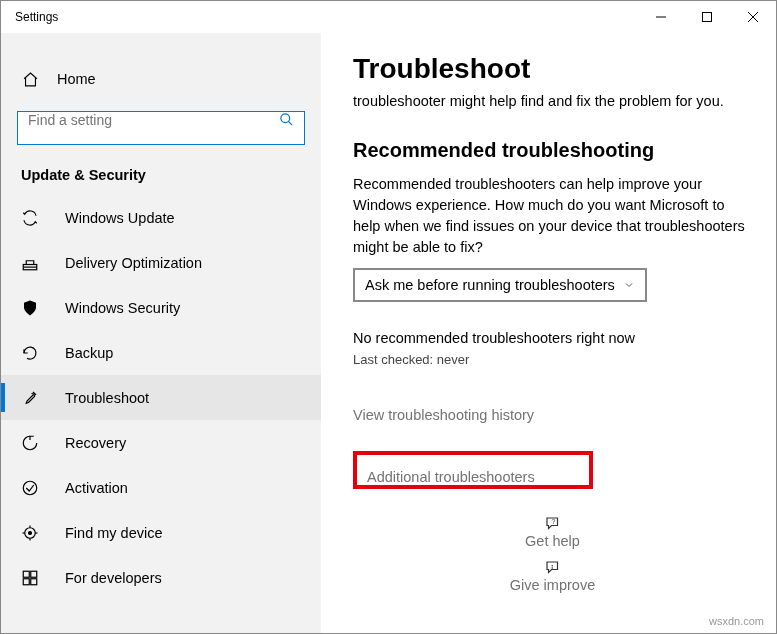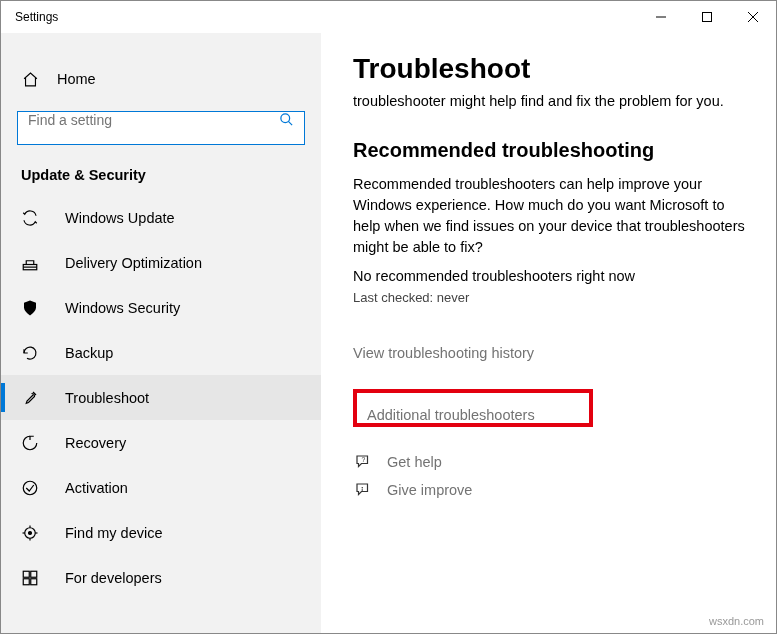--- a/index.html
+++ b/index.html
@@ -27,21 +27,21 @@
   .intro { font-size: 14.5px; margin-bottom: 28px; line-height: 1.4; }
   h2 { font-weight: 600; font-size: 20px; margin-bottom: 12px; }
   .rec-text { font-size: 14.5px; line-height: 1.45; margin-bottom: 10px; }
   .dropdown { border: 2px solid #888; display: inline-flex; align-items: center; justify-content: space-between; height: 34px; padding: 0 10px; width: 294px; font-size: 14.5px; margin-bottom: 28px; }
   .dropdown .chev { font-size: 13px; color: #555; }
   .status-line { font-size: 14.5px; margin-bottom: 6px; }
   .last-checked { font-size: 13px; color: #444; margin-bottom: 40px; }
   .link { color: #737373; font-size: 14.5px; cursor: pointer; display: inline-block; }
   .history { margin-bottom: 28px; }
   .highlight-box { border: 4px solid #e3000f; padding: 14px 54px 0 10px; display: inline-block; margin-bottom: 26px; }
-  .help-row { display: flex; align-items: center; gap: 14px; margin-bottom: 10px; }
+  .help-row { display: flex; align-items: center; margin-bottom: 10px; flex-direction: column; }
   .help-row .hicon { width: 20px; display:flex; justify-content:center; color:#333; }
   .watermark { position: absolute; bottom: 6px; right: 12px; font-size: 11px; color: #999; }
   svg { display:block; }
 </style>
 </head>
 <body>
 
 <div class="window">
 
   <div class="titlebar">
@@ -192,20 +192,28 @@
       </div>
     </div>
 
     <div class="main">
       <h1>Troubleshoot</h1>
       <p class="intro">troubleshooter might help find and fix the problem for you.</p>
 
       <h2>Recommended troubleshooting</h2>
       <p class="rec-text">Recommended troubleshooters can help improve your Windows experience. How much do you want Microsoft to help when we find issues on your device that troubleshooters might be able to fix?</p>
 
+      <div class="dropdown">
+        <span>Ask me before running troubleshooters</span>
+        <span class="chev">
+          <svg width="12" height="12" viewBox="0 0 24 24" fill="none" stroke="#555" stroke-width="2">
+              <polyline points="6 9 12 15 18 9"></polyline>
+            </svg>
+        </span>
+      </div>
 
       <p class="status-line">No recommended troubleshooters right now</p>
       <p class="last-checked">Last checked: never</p>
 
       <div class="history">
         <span class="link">View troubleshooting history</span>
       </div>
 
       <div class="highlight-box">
         <span class="link">Additional troubleshooters</span>

